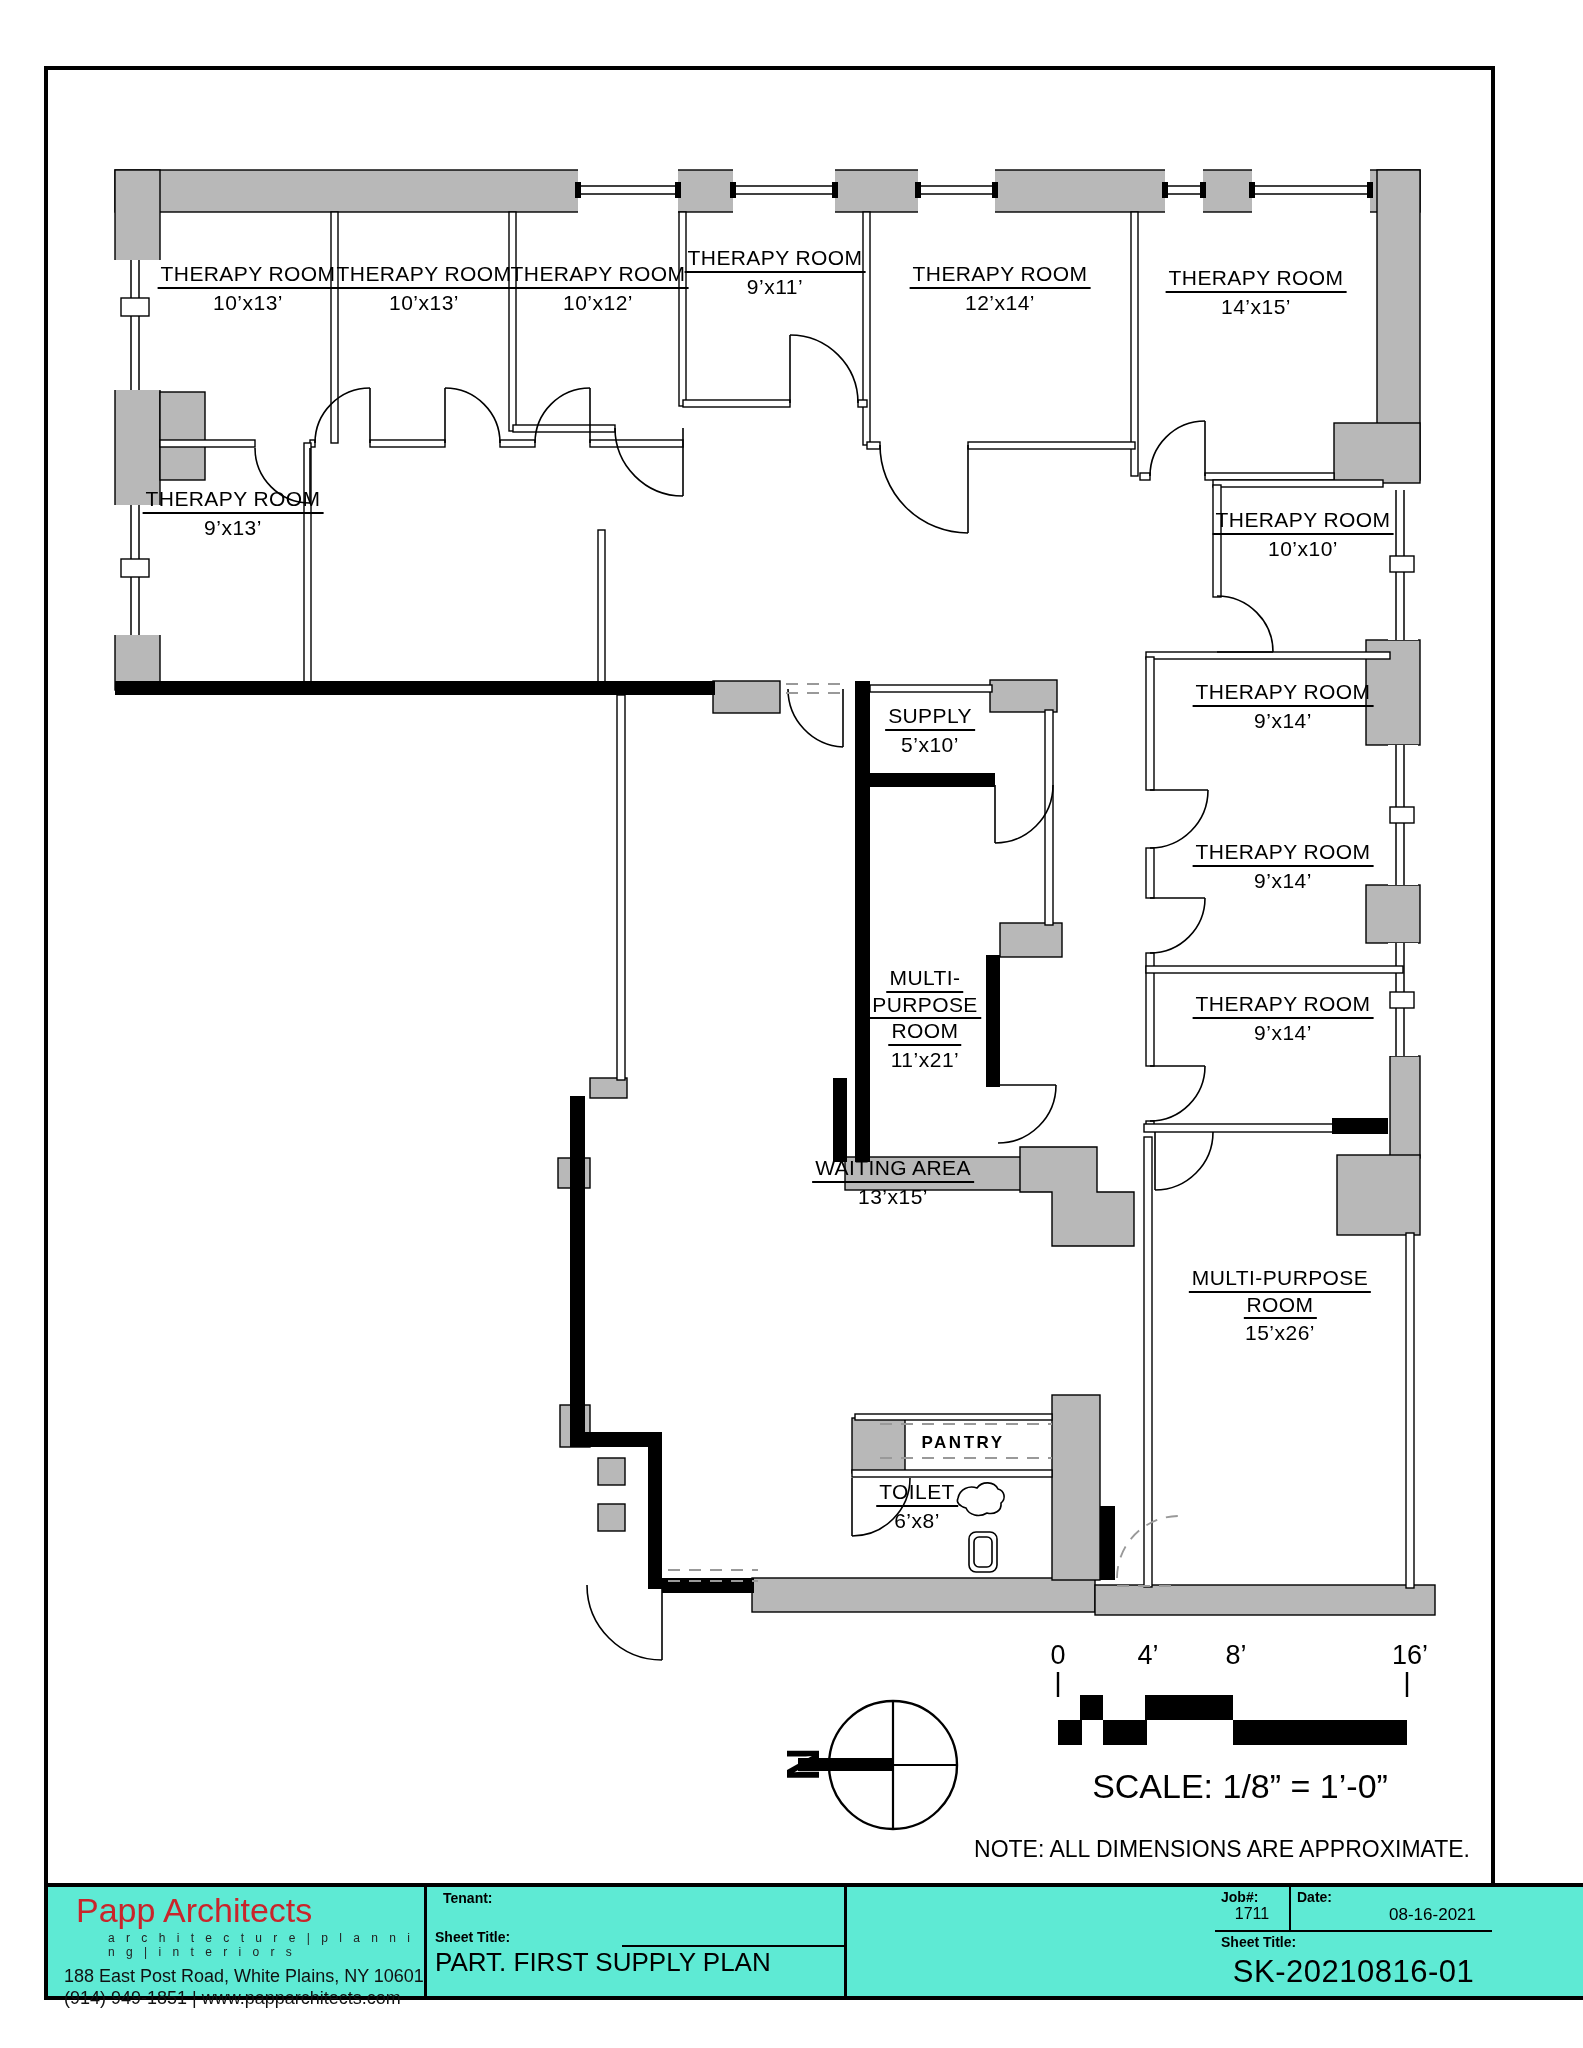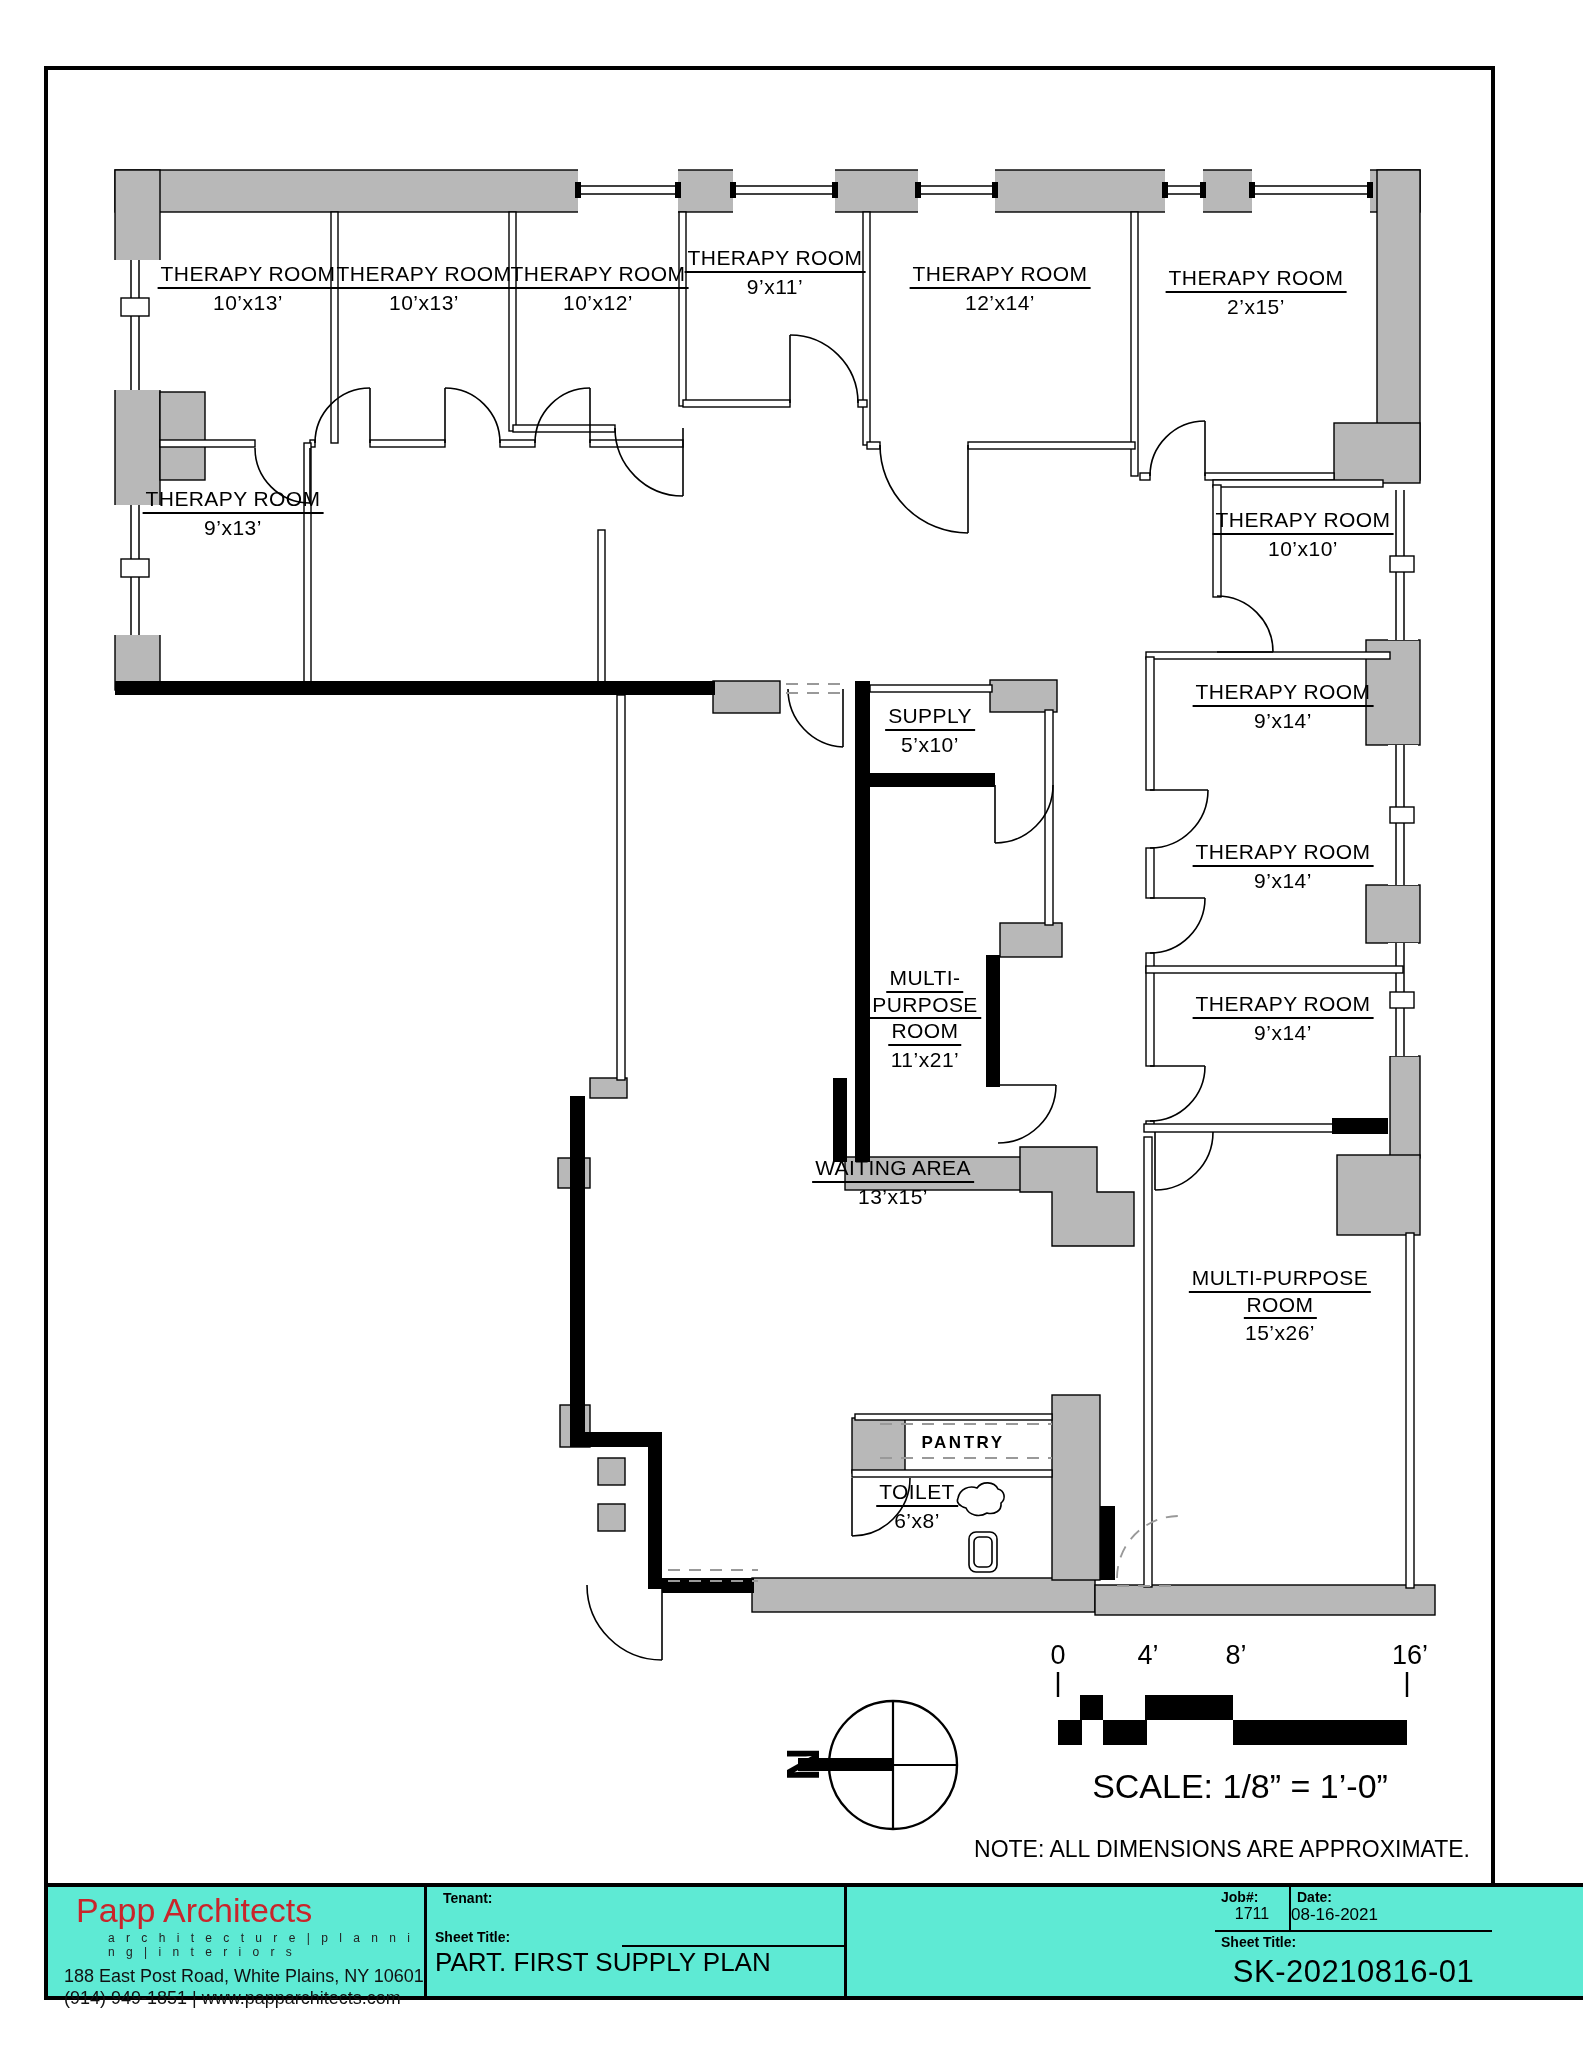--- a/index.html
+++ b/index.html
@@ -269,21 +269,21 @@
     </g>
     <text x="1240" y="1798" font-size="34" text-anchor="middle" font-family="Liberation Sans, sans-serif">SCALE:  1/8”  =  1’-0”</text>
     <text x="1222" y="1857" font-size="23" text-anchor="middle" font-family="Liberation Sans, sans-serif">NOTE:  ALL DIMENSIONS ARE APPROXIMATE.</text>
   </svg>
 
   <div class="rl" style="left:248px;top:262px"><span class="nm">THERAPY ROOM</span><span class="dim">10’x13’</span></div>
   <div class="rl" style="left:424px;top:262px"><span class="nm">THERAPY ROOM</span><span class="dim">10’x13’</span></div>
   <div class="rl" style="left:598px;top:262px"><span class="nm">THERAPY ROOM</span><span class="dim">10’x12’</span></div>
   <div class="rl" style="left:775px;top:246px"><span class="nm">THERAPY ROOM</span><span class="dim">9’x11’</span></div>
   <div class="rl" style="left:1000px;top:262px"><span class="nm">THERAPY ROOM</span><span class="dim">12’x14’</span></div>
-  <div class="rl" style="left:1256px;top:266px"><span class="nm">THERAPY ROOM</span><span class="dim">2’x15’</span></div>
+  <div class="rl" style="left:1256px;top:266px"><span class="nm">THERAPY ROOM</span><span class="dim">14’x15’</span></div>
   <div class="rl" style="left:233px;top:487px"><span class="nm">THERAPY ROOM</span><span class="dim">9’x13’</span></div>
   <div class="rl" style="left:1303px;top:508px"><span class="nm">THERAPY ROOM</span><span class="dim">10’x10’</span></div>
   <div class="rl" style="left:1283px;top:680px"><span class="nm">THERAPY ROOM</span><span class="dim">9’x14’</span></div>
   <div class="rl" style="left:1283px;top:840px"><span class="nm">THERAPY ROOM</span><span class="dim">9’x14’</span></div>
   <div class="rl" style="left:1283px;top:992px"><span class="nm">THERAPY ROOM</span><span class="dim">9’x14’</span></div>
   <div class="rl" style="left:930px;top:704px"><span class="nm">SUPPLY</span><span class="dim">5’x10’</span></div>
   <div class="rl" style="left:925px;top:966px">
     <div><span class="nm">MULTI-</span></div>
     <div><span class="nm">PURPOSE</span></div>
     <div><span class="nm">ROOM</span></div>
@@ -315,21 +315,21 @@
     </div>
 
 
     <div class="tb-cell" style="left:1167px;width:277px;">
       <div style="position:absolute;left:0;top:0;width:76px;height:45px;border-right:2px solid #000;border-bottom:2px solid #000;box-sizing:border-box;">
         <div class="tb-label" style="margin:2px 0 0 6px;">Job#:</div>
         <div style="font-size:16px;text-align:center;">1711</div>
       </div>
       <div style="position:absolute;left:76px;top:0;right:0;height:45px;border-bottom:2px solid #000;box-sizing:border-box;">
         <div class="tb-label" style="margin:2px 0 0 6px;">Date:</div>
-        <div style="font-size:17px;text-align:left;margin-right:16px;">08-16-2021</div>
+        <div style="font-size:17px;text-align:right;margin-right:16px;">08-16-2021</div>
       </div>
       <div style="position:absolute;left:0;top:45px;right:0;bottom:0;">
         <div class="tb-label" style="margin:2px 0 0 6px;">Sheet  Title:</div>
         <div id="sknum">SK-20210816-01</div>
       </div>
     </div>
   </div>
 </div>
 
 </body></html>

